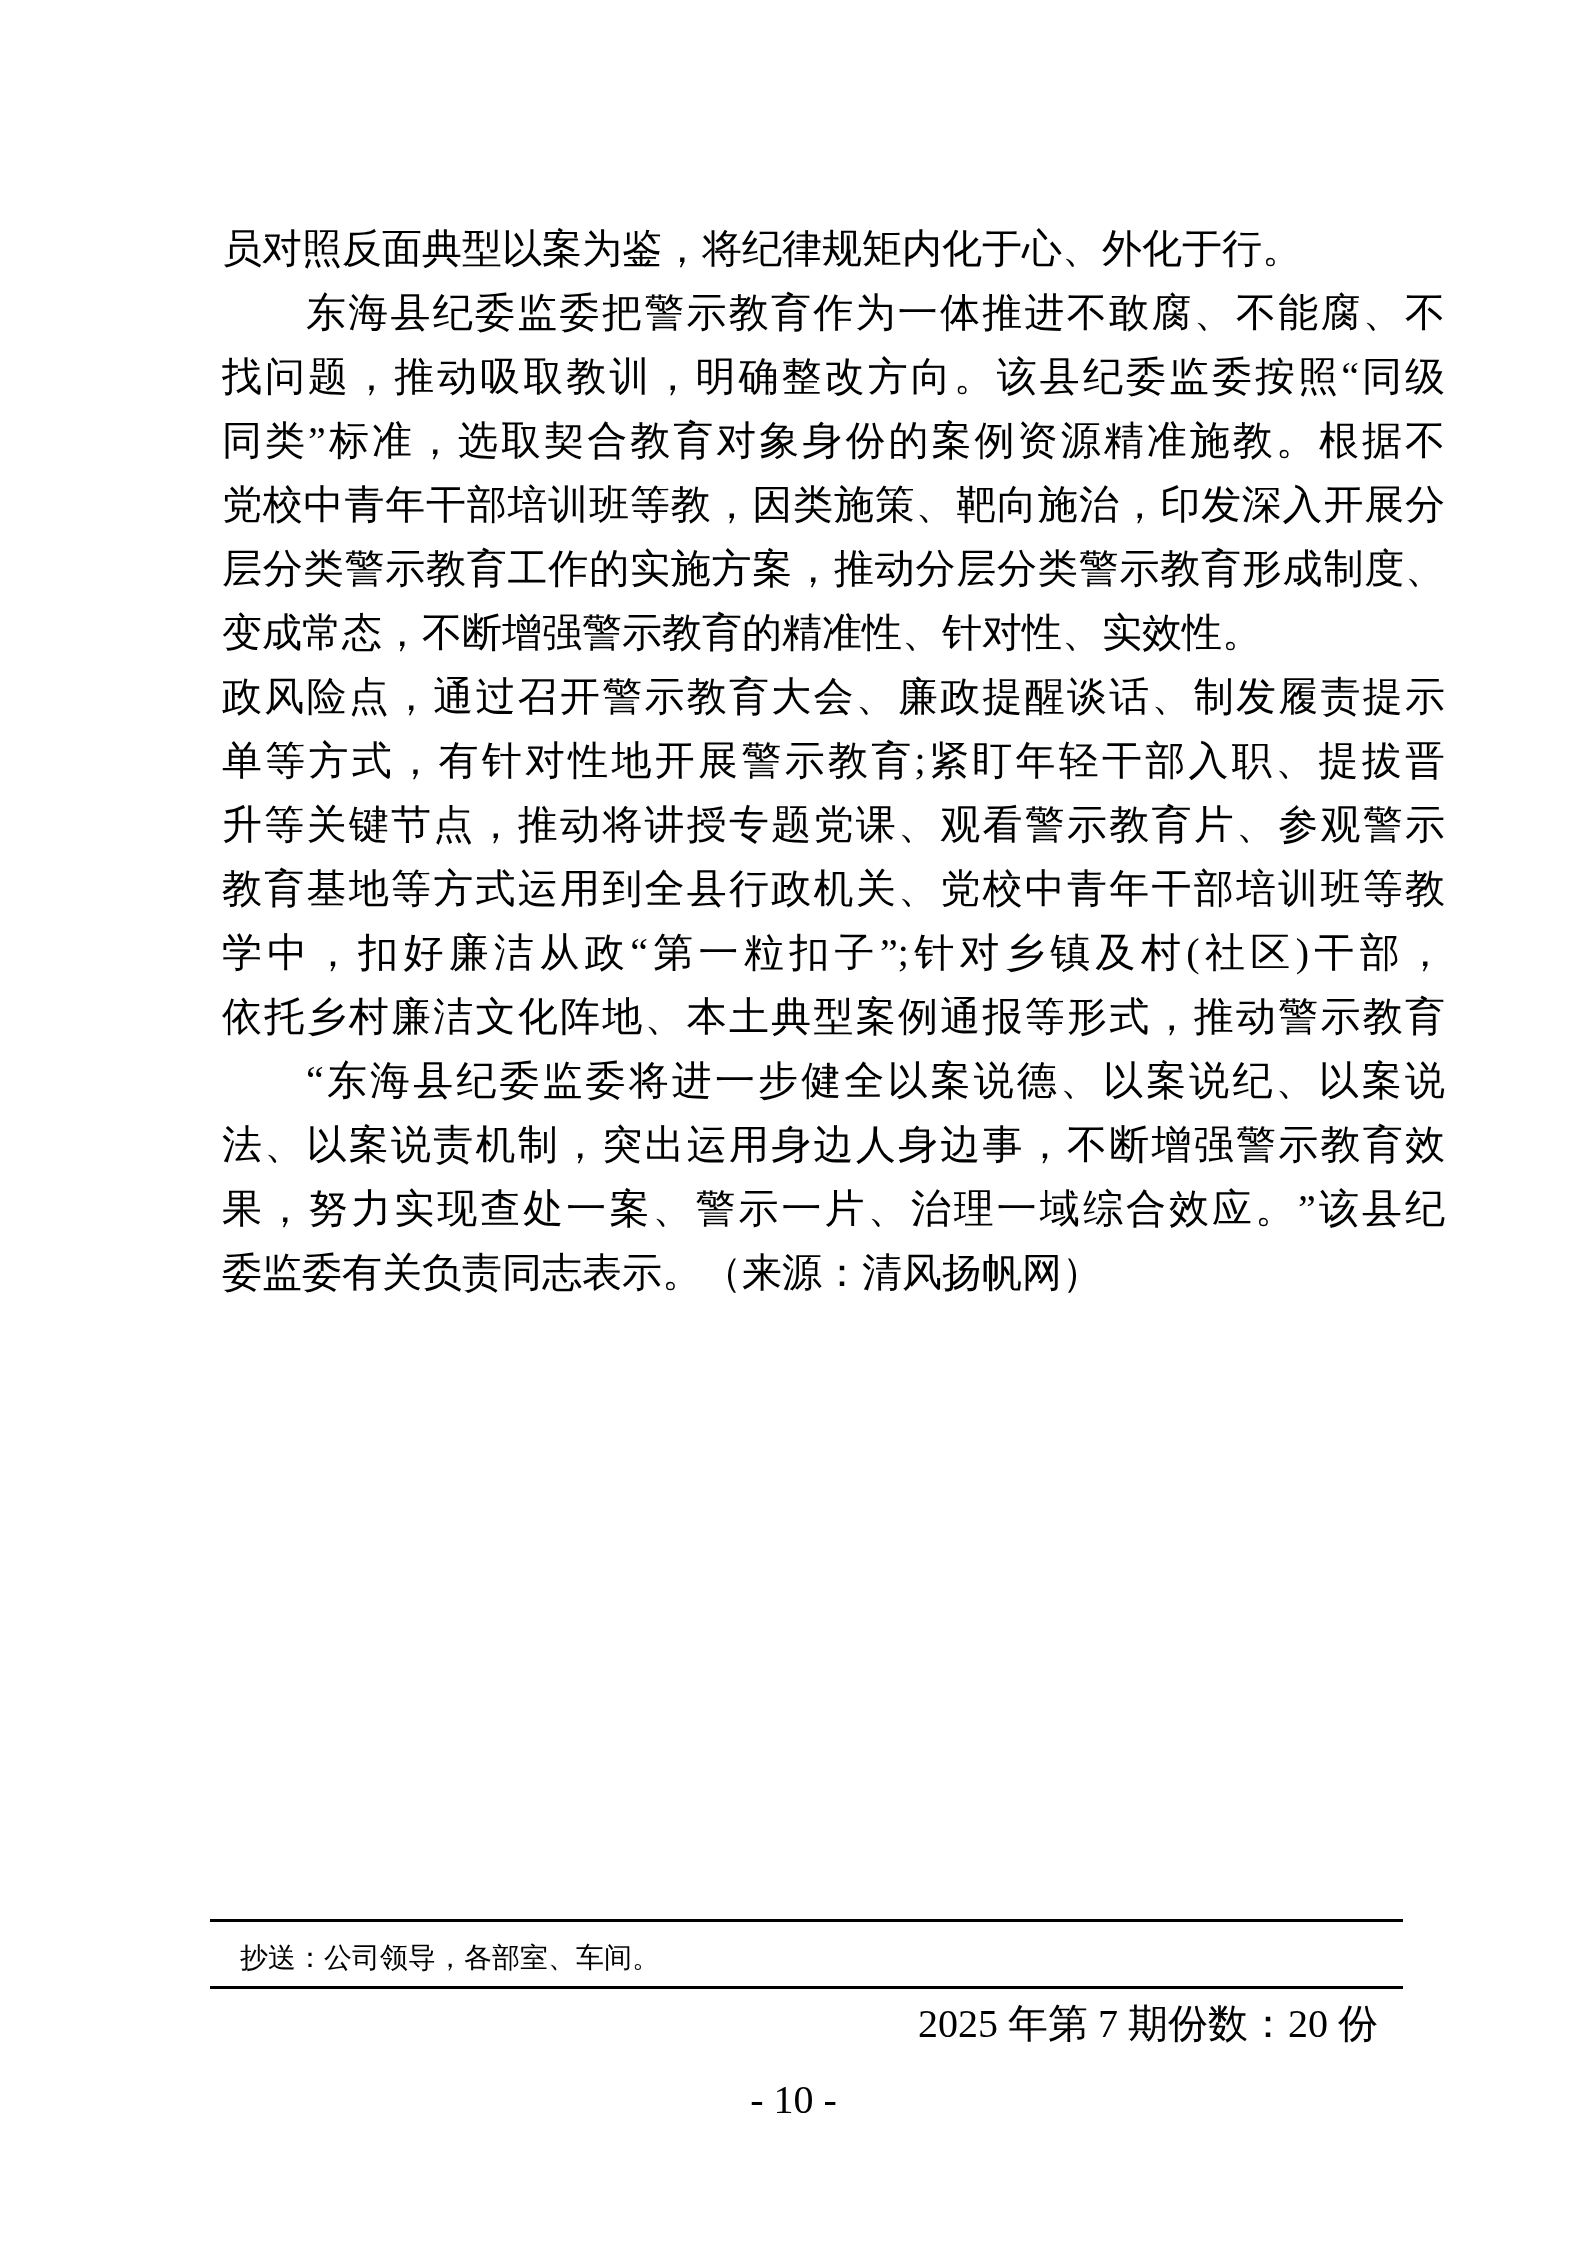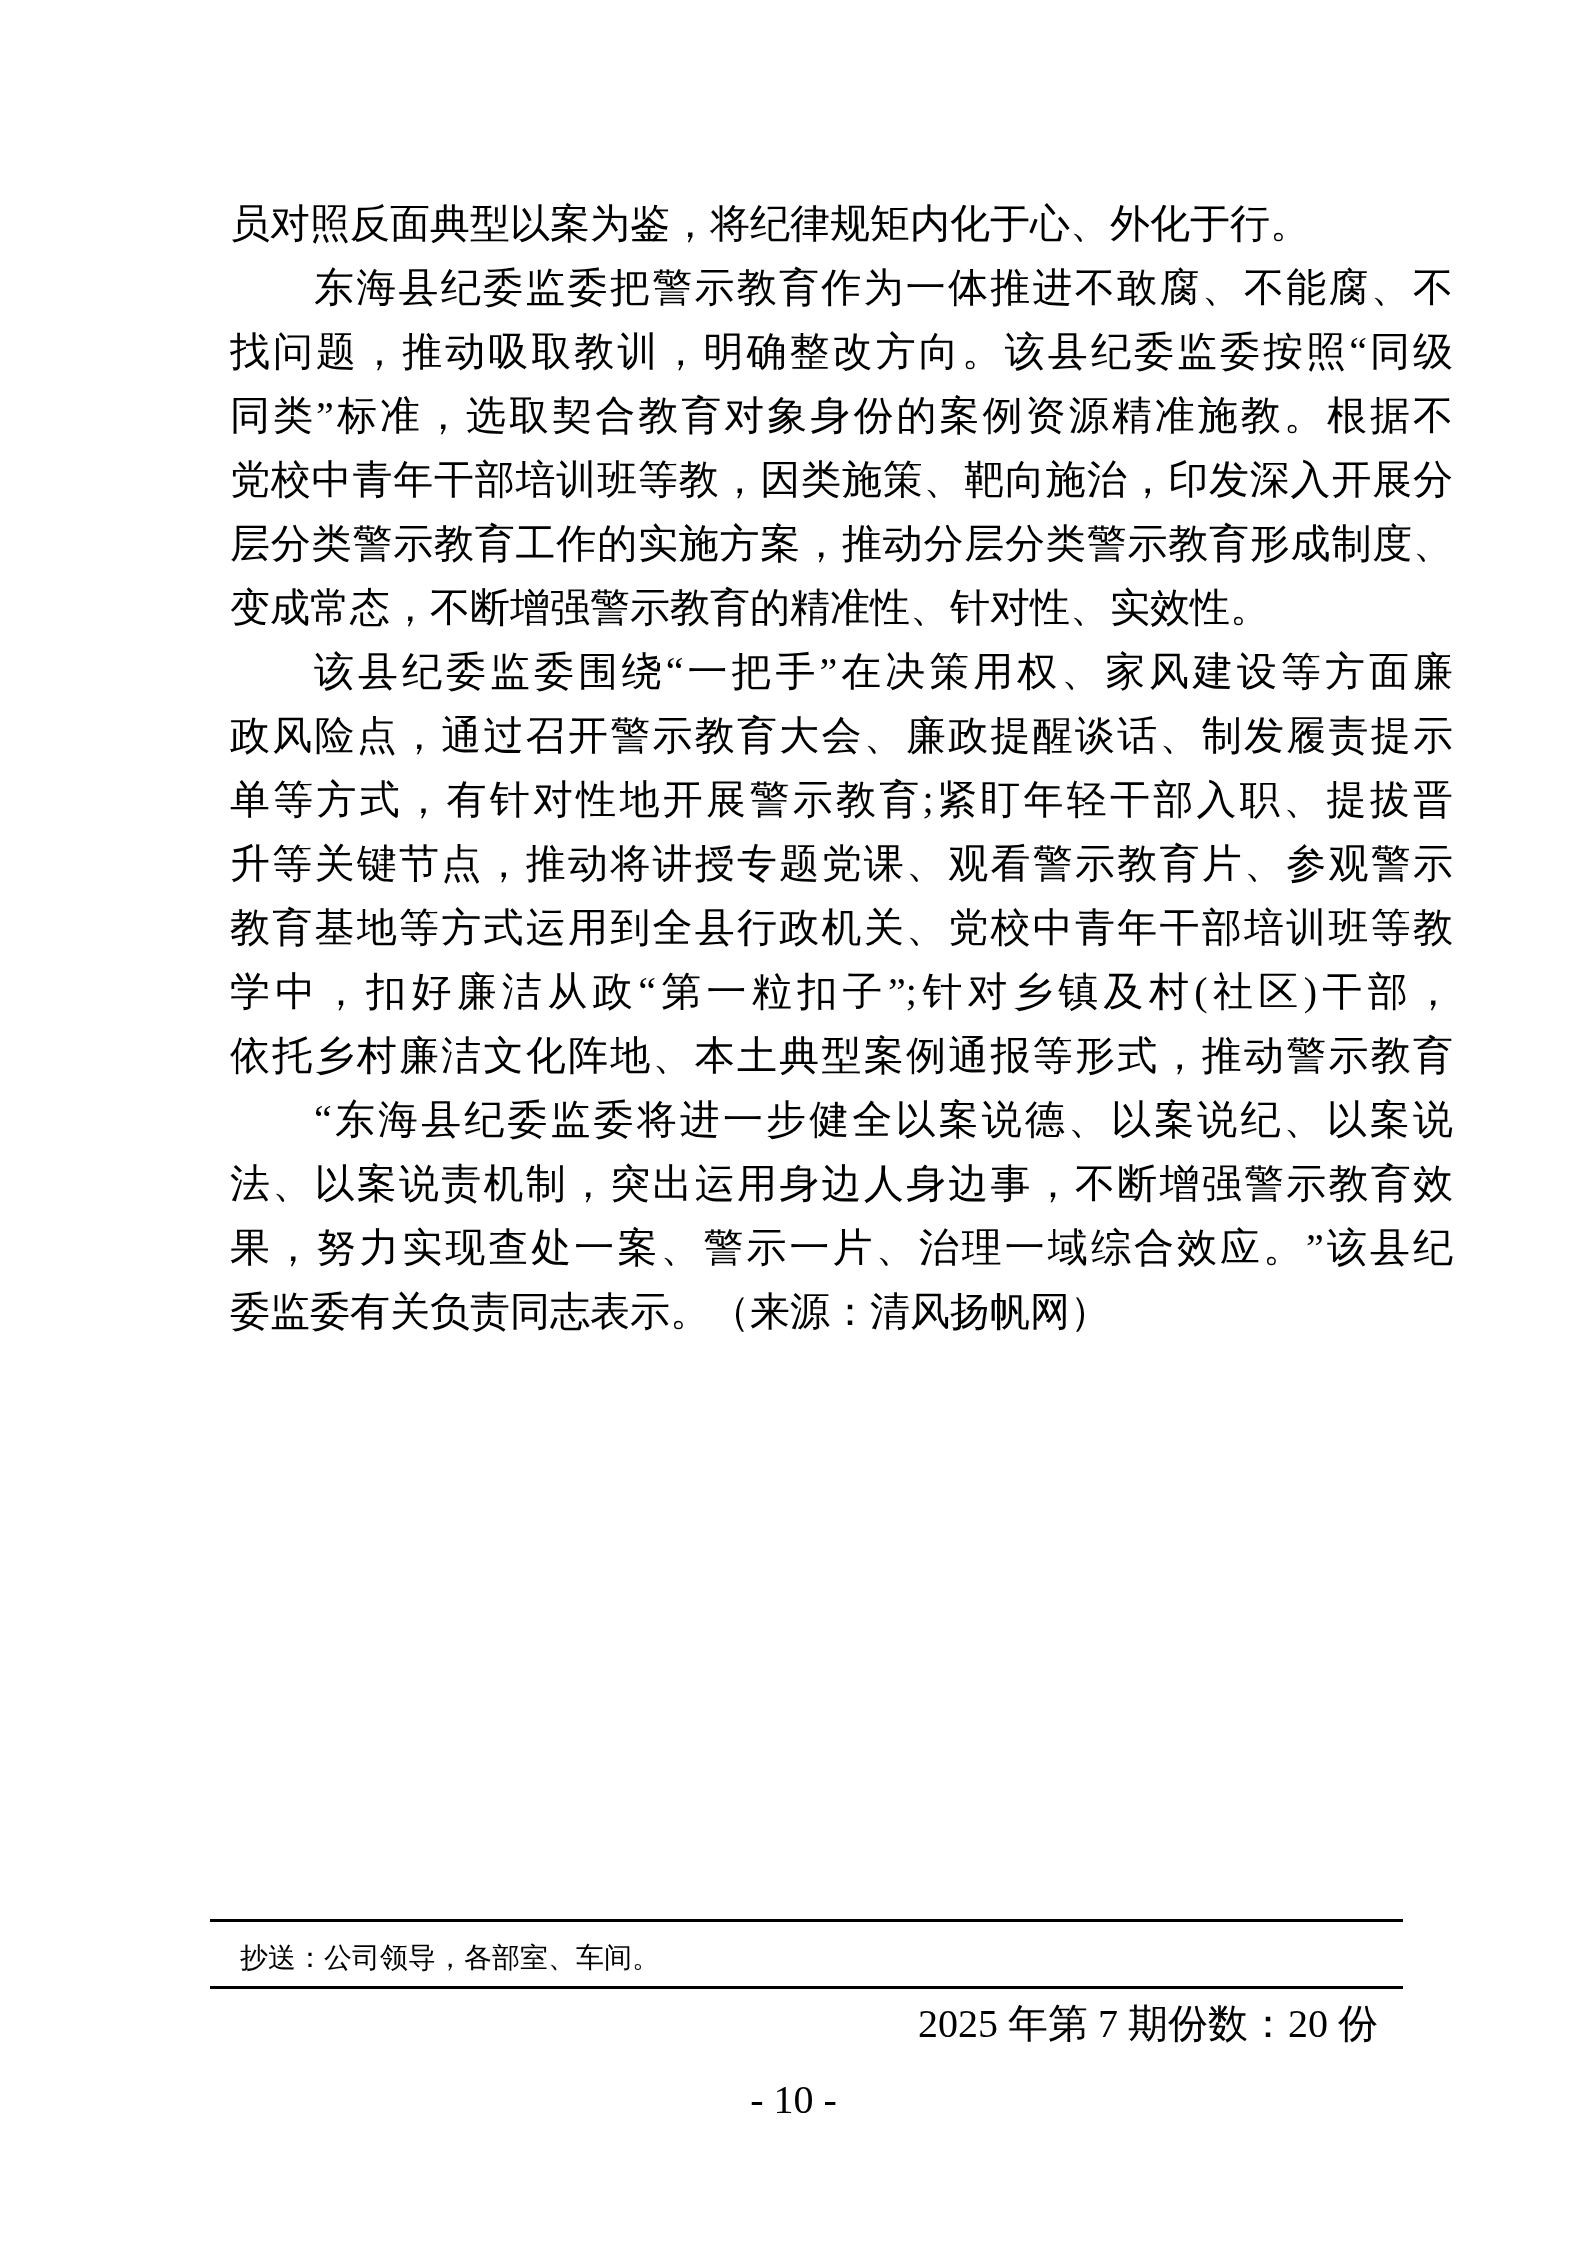--- a/index.html
+++ b/index.html
@@ -12,23 +12,22 @@
     width: 1587px;
     height: 2245px;
     background: #ffffff;
     color: #000000;
     font-family: "Liberation Serif", "DejaVu Serif", serif;
     overflow: hidden;
   }
   .content {
     position: absolute;
     left: 222px;
-    top: 192px;
+    top: 217px;
     width: 1223px;
-    margin-left: 8px;
   }
   .line {
     font-size: 40px;
     line-height: 64px;
     height: 64px;
     text-align: justify;
     text-align-last: justify;
     overflow: hidden;
   }
   .line.indent {
@@ -81,21 +80,20 @@
 <div class="page">
 
   <main class="content">
     <div class="line plast">员对照反面典型以案为鉴，将纪律规矩内化于心、外化于行。</div>
     <div class="line indent">东海县纪委监委把警示教育作为一体推进不敢腐、不能腐、不</div>
     <div class="line">找问题，推动吸取教训，明确整改方向。该县纪委监委按照“同级</div>
     <div class="line">同类”标准，选取契合教育对象身份的案例资源精准施教。根据不</div>
     <div class="line">党校中青年干部培训班等教，因类施策、靶向施治，印发深入开展分</div>
     <div class="line">层分类警示教育工作的实施方案，推动分层分类警示教育形成制度、</div>
     <div class="line plast">变成常态，不断增强警示教育的精准性、针对性、实效性。</div>
-    <div class="line indent">该县纪委监委围绕“一把手”在决策用权、家风建设等方面廉</div>
     <div class="line">政风险点，通过召开警示教育大会、廉政提醒谈话、制发履责提示</div>
     <div class="line">单等方式，有针对性地开展警示教育;紧盯年轻干部入职、提拔晋</div>
     <div class="line">升等关键节点，推动将讲授专题党课、观看警示教育片、参观警示</div>
     <div class="line">教育基地等方式运用到全县行政机关、党校中青年干部培训班等教</div>
     <div class="line">学中，扣好廉洁从政“第一粒扣子”;针对乡镇及村(社区)干部，</div>
     <div class="line">依托乡村廉洁文化阵地、本土典型案例通报等形式，推动警示教育</div>
     <div class="line indent">“东海县纪委监委将进一步健全以案说德、以案说纪、以案说</div>
     <div class="line">法、以案说责机制，突出运用身边人身边事，不断增强警示教育效</div>
     <div class="line">果，努力实现查处一案、警示一片、治理一域综合效应。”该县纪</div>
     <div class="line plast">委监委有关负责同志表示。（来源：清风扬帆网）</div>

